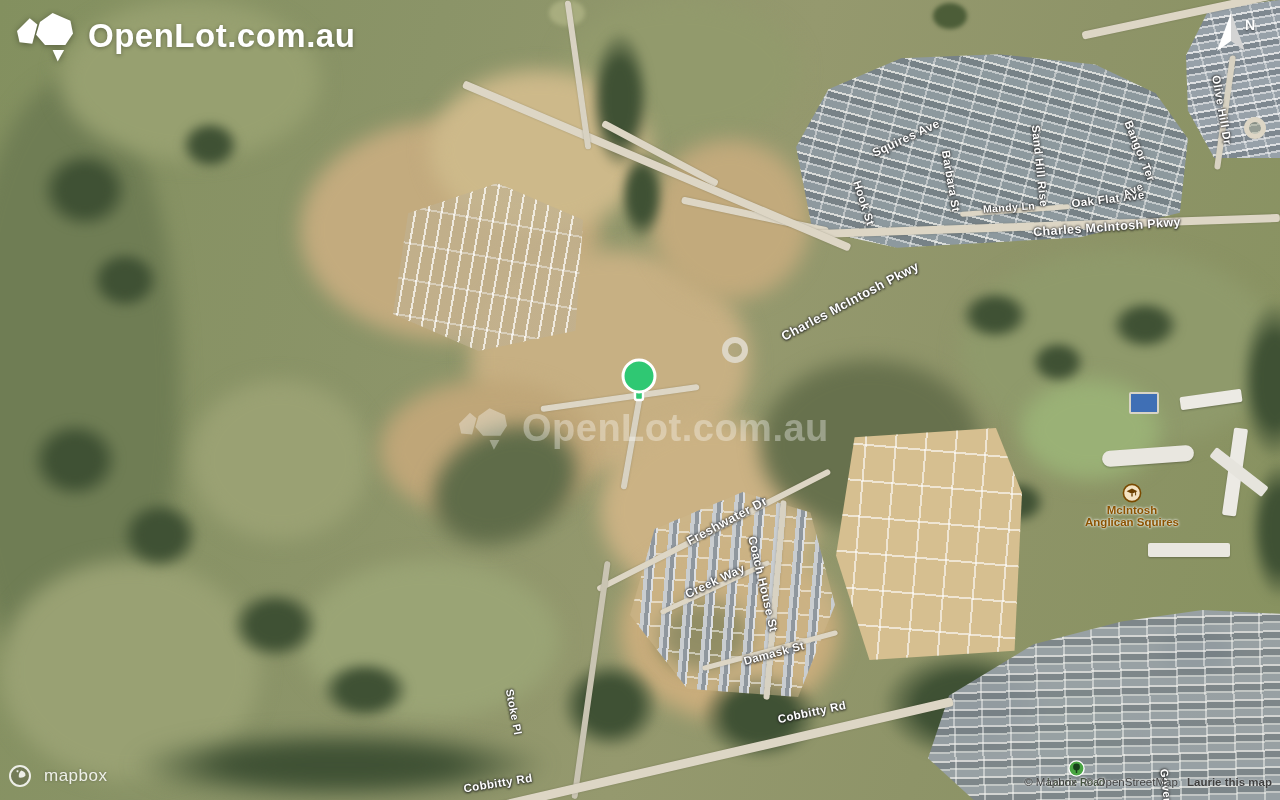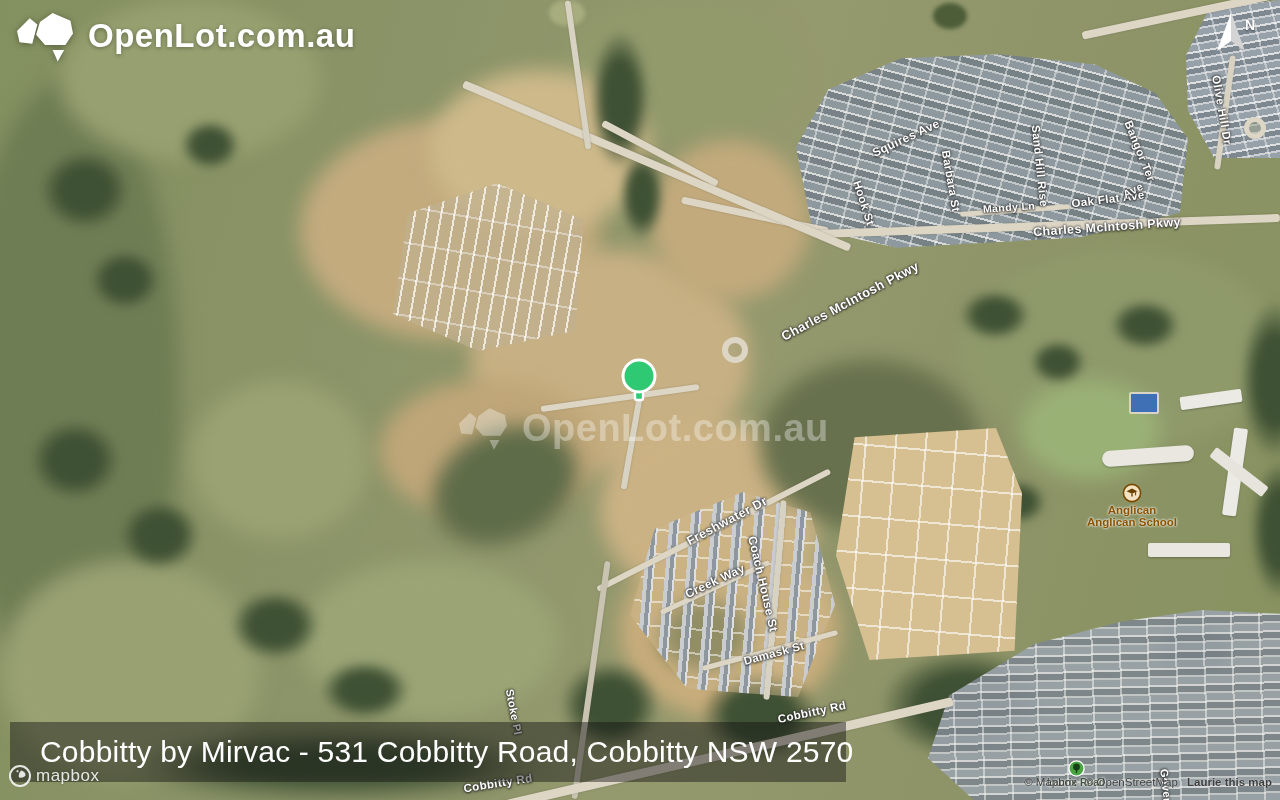--- a/index.html
+++ b/index.html
@@ -22,21 +22,21 @@
   .brand{position:absolute;left:14px;top:8px;display:flex;align-items:center;gap:12px;z-index:60;color:#fff;}
   .brand .wordmark{font-size:33px;font-weight:700;letter-spacing:.5px;text-shadow:0 1px 4px rgba(0,0,0,.35);}
   .watermark{position:absolute;left:456px;top:404px;display:flex;align-items:center;gap:12px;z-index:40;
     color:#fff;opacity:.34;pointer-events:none;}
   .watermark .wordmark{font-size:38px;font-weight:700;letter-spacing:.5px;}
   .compass{position:absolute;left:1212px;top:6px;z-index:60;}
   .marker{position:absolute;left:618px;top:356px;z-index:50;cursor:pointer;}
   .caption-bar{position:absolute;left:10px;top:722px;width:836px;height:60px;z-index:60;
     background:rgba(18,18,18,.45);display:flex;align-items:center;padding:0 30px;}
   .caption-bar span{color:#fff;font-size:30px;font-weight:500;letter-spacing:.2px;white-space:nowrap;}
-  .mapbox-logo{position:absolute;left:8px;top:764px;display:flex;align-items:center;gap:4px;z-index:70;opacity:.85;cursor:pointer;}
+  .mapbox-logo{position:absolute;left:8px;top:764px;display:flex;align-items:center;gap:12px;z-index:70;opacity:.85;cursor:pointer;}
   .mapbox-logo .mb-text{color:#fff;font-size:17px;font-weight:500;letter-spacing:.5px;text-shadow:0 0 3px rgba(0,0,0,.4);}
   .attribution{position:absolute;right:8px;top:776px;z-index:70;font-size:11.5px;color:#3f3f3f;
     text-shadow:0 0 2px rgba(255,255,255,.75);white-space:nowrap;}
   .attribution a{color:#3f3f3f;text-decoration:none;cursor:pointer;}
   .attribution .improve{font-weight:700;margin-left:6px;}
   .school-icon{position:absolute;left:1122px;top:483px;z-index:21;}
   .park-icon{position:absolute;left:1068px;top:760px;z-index:21;}
 </style>
 </head>
 <body>
@@ -163,22 +163,22 @@
       <span class="street-label" style="left: 514px; top: 712px; font-size: 11px; transform: translate(-50%, -50%) rotate(79deg);">Stoke Pl</span>
       <span class="street-label" style="left: 498px; top: 783px; font-size: 11.5px; transform: translate(-50%, -50%) rotate(-9deg);">Cobbitty Rd</span>
       <span class="street-label" style="left: 812px; top: 712px; font-size: 11.5px; transform: translate(-50%, -50%) rotate(-12deg);">Cobbitty Rd</span>
       <span class="street-label" style="left: 1222px; top: 110px; font-size: 11.5px; transform: translate(-50%, -50%) rotate(80deg);">Olive Hill Dr</span>
       <span class="street-label" style="left: 1140px; top: 151px; font-size: 11.5px; transform: translate(-50%, -50%) rotate(68deg);">Bangor Ter</span>
       <span class="street-label" style="left: 1133px; top: 190px; font-size: 11px; transform: translate(-50%, -50%) rotate(-28deg);">Ave</span>
       <span class="street-label" style="left: 1167px; top: 795px; font-size: 11px; transform: translate(-50%, -50%) rotate(84deg);">Governor</span>
     </div>
   <div id="place-layer">
       <div class="place-label" style="left: 1132px; top: 504px; transform: translate(-50%, 0px); color: rgb(138, 82, 0); font-size: 11.5px;">
-        <div>Anglican</div>
-        <div>Anglican School</div>
+        <div>McIntosh</div>
+        <div>Anglican Squires</div>
       </div>
       <div class="place-label" style="left: 1076px; top: 777px; transform: translate(-50%, 0px); color: rgb(68, 82, 63); font-size: 10px;">
         <div>Laurie Road</div>
       </div>
     </div>
 
   <svg class="school-icon" width="20" height="20" viewBox="0 0 20 20">
     <circle cx="10" cy="10" r="8.6" fill="#f3e3c3" stroke="#7a4a00" stroke-width="1.6"></circle>
     <path d="M10 5.6 L15.4 8.2 L10 10.8 L4.6 8.2 Z" fill="#6b3f00"></path>
     <path d="M10 10.8 v2.6" stroke="#6b3f00" stroke-width="1.4"></path>
@@ -214,23 +214,20 @@
   </div>
 
   <div class="compass">
     <svg width="48" height="52" viewBox="0 0 48 52">
       <text x="33" y="24" fill="#fff" font-size="14" font-weight="bold" font-family="Liberation Sans, sans-serif" style="text-shadow:0 1px 2px rgba(0,0,0,.5)">N</text>
       <path d="M19 7 L19 35 L5 45 Z" fill="#ffffff"></path>
       <path d="M19 7 L33 45 L19 35 Z" fill="#d4d4d4"></path>
     </svg>
   </div>
 
-  <div class="caption-bar">
-    <span>Cobbitty by Mirvac - 531 Cobbitty Road, Cobbitty NSW 2570</span>
-  </div>
 
   <div class="mapbox-logo">
     <svg width="24" height="24" viewBox="0 0 24 24">
       <circle cx="12" cy="12" r="10" fill="rgba(40,40,40,.25)" stroke="#fff" stroke-width="2"></circle>
       <path d="M13.2 6.5 c2.8.6 4.4 2.2 4.3 4.9 -1.6 1.9-3.9 2.6-6.6 2.1 -.5-2.7.2-5 2.3-7z" fill="#fff"></path>
       <path d="M9.5 6.2 v2 M8.5 7.2 h2" stroke="#fff" stroke-width="1.2"></path>
     </svg>
     <span class="mb-text">mapbox</span>
   </div>
 

